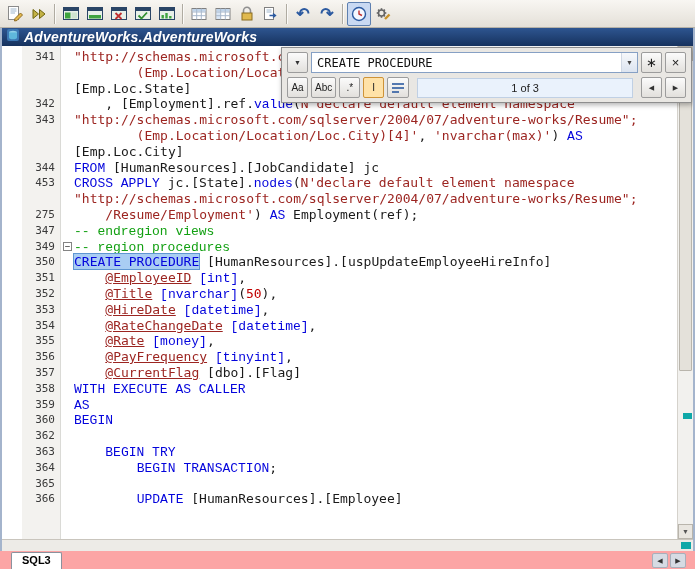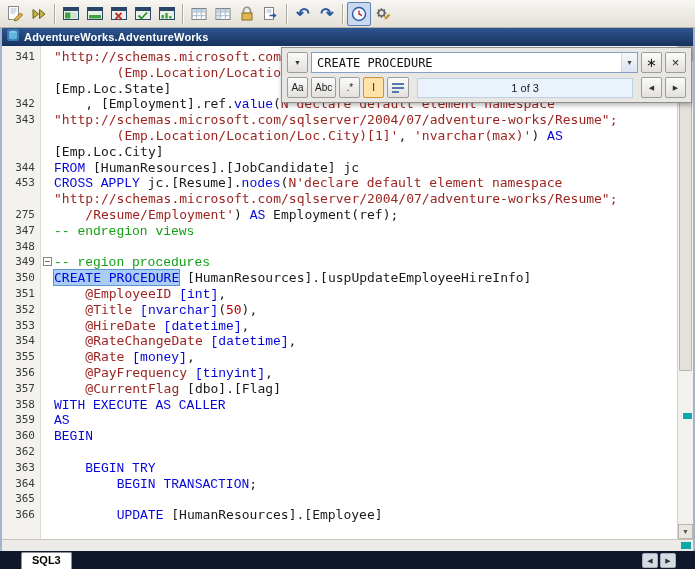--- a/index.html
+++ b/index.html
@@ -16,39 +16,39 @@
     border:1px solid transparent; border-radius:2px; }
   .tb-pressed { background:#C9D9F2; border-color:#5E80B0; }
   .tb-sep { width:2px; height:20px; margin:0 3px; border-left:1px solid #AFABA1; border-right:1px solid #FBFAF8; }
   .g-arrow { color:#2C5AA0; font-size:16px; font-weight:bold; line-height:16px; }
 
   
   .frame { flex:1; min-height:0; display:flex; flex-direction:column;
     border-left:2px solid #A4B4CC; border-right:2px solid #A4B4CC; background:#fff; }
   .titlebar { flex:0 0 18px; background:linear-gradient(var(--titlebar_top),var(--titlebar_bottom));
     display:flex; align-items:center; gap:4px; padding:0 4px; }
-  .title-text { color:#fff; font-size:11px; font-weight:bold; letter-spacing:.2px; }
-
-  
-  .editor-wrap { flex:1; min-height:0; display:flex; position:relative; background:#c2410c; overflow:hidden; }
+  .title-text { color:#fff; font-size:14px; font-weight:bold; letter-spacing:.2px;font-style:italic; }
+
+  
+  .editor-wrap { flex:1; min-height:0; display:flex; position:relative; background:#c2410c; overflow:hidden;margin-left:20px; }
   .code-pane { flex:1; overflow:hidden; padding-top:3px;
     font-family:"DejaVu Sans Mono", monospace; font-size:13px;
     background:linear-gradient(to right,#F3F2EF 0,#F3F2EF 38px,#DADAD6 38px,#DADAD6 39px,#FFFFFF 39px); }
   .crow { display:flex; height:15.8px; line-height:15.8px; white-space:pre; }
   .lnum { flex:0 0 39px; text-align:right; padding-right:6px; font-size:11px; color:#3A3A3A;
     font-family:"DejaVu Sans Mono", monospace; }
   .fmargin { flex:0 0 13px; position:relative; }
   .foldbox { position:absolute; left:2px; top:3px; width:9px; height:9px; border:1px solid #848484;
     background:#fff; font-size:9px; line-height:7px; text-align:center; color:#333; }
   .ctext { flex:1; }
   .t-d { color:#1A1A1A; }
   .t-k { color:var(--keyword);font-family:Liberation Mono, monospace; }
   .t-s { color:var(--string); }
   .t-c { color:var(--comment);font-family:Liberation Mono, monospace; }
-  .t-p { color:var(--parameter); }
+  .t-p { color:var(--parameter);text-decoration:underline; }
   .t-n { color:var(--number);text-align:center; }
   .t-hl { color:var(--keyword); background:var(--selection_bg); box-shadow:0 0 0 1px var(--selection_border); }
 
   
   .vscroll { flex:0 0 16px; background:#F2F1EE; border-left:1px solid #D5D2CC; display:flex; flex-direction:column; }
   .sb-btn { flex:0 0 15px; background:#E9E6E0; border:1px solid #B9B5AC; display:flex;
     align-items:center; justify-content:center; font-size:7px; color:#555; }
   .sb-track { flex:1; position:relative; }
   .sb-thumb { position:absolute; left:1px; right:1px; top:0; height:67%;
     background:#E4E1DA; border:1px solid #B9B5AC; border-radius:1px; }
@@ -69,21 +69,21 @@
   .combo input { flex:1; min-width:0; border:none; outline:none; background:transparent;
     font-family:"DejaVu Sans Mono", monospace; font-size:12px; padding:0 5px; color:#111; }
   .combo-arrow { width:16px; height:100%; display:flex; align-items:center; justify-content:center;
     font-size:7px; color:#444; border-left:1px solid #D0D8E4; background:linear-gradient(#F6F8FB,#DCE4F0); }
   .counter { flex:1; height:20px; margin:0 5px; background:#EAF2FC; border:1px solid #C0D0E4;
     display:flex; align-items:center; justify-content:center; font-size:11px; color:#222; }
 
   
   .hstrip { flex:0 0 12px; background:#EDEBE7; border-top:1px solid #C9C5BD; position:relative; }
   .hs-mark { position:absolute; right:2px; top:2px; width:10px; height:7px; background:var(--marker_teal); }
-  .tabbar { flex:0 0 18px; background:#0f172a; display:flex; align-items:flex-end; padding:0 18px; }
+  .tabbar { flex:0 0 18px; background:#fca5a5; display:flex; align-items:flex-end; padding:0 8px; }
   .tab { height:17px; background:#fff; border:1px solid #8A929E; border-bottom:none;
     border-radius:2px 2px 0 0; padding:1px 10px 0; font-size:11px; font-weight:bold; margin-left:3px; }
   .tab-spacer { flex:1; }
   .tab-nav { width:16px; height:15px; margin:0 1px 1px; background:#D6DBE3; border:1px solid #A8AFBA;
     border-radius:2px; font-size:7px; color:#333; display:flex; align-items:center; justify-content:center; }
 </style>
 </head>
 <body>
 
 <div class="app">
@@ -222,28 +222,27 @@
       <span class="title-text">AdventureWorks.AdventureWorks</span>
     </div>
 
     <div class="editor-wrap">
       <div class="code-pane">
           <div class="crow"><span class="lnum">341</span><span class="fmargin"></span><span class="ctext"><span class="t-s">"http://schemas.microsoft.com/sqlserver/2004/07/adventure-works/Resume";</span></span></div>
           <div class="crow"><span class="lnum"></span><span class="fmargin"></span><span class="ctext"><span class="t-s">        (Emp.Location/Location/Loc.State)[1]'</span><span class="t-d">, </span><span class="t-s">'nvarchar(max)'</span><span class="t-d">) </span><span class="t-k">AS</span></span></div>
           <div class="crow"><span class="lnum"></span><span class="fmargin"></span><span class="ctext"><span class="t-d">[Emp.Loc.State]</span></span></div>
           <div class="crow"><span class="lnum">342</span><span class="fmargin"></span><span class="ctext"><span class="t-d">    , [Employment].ref.</span><span class="t-k">value</span><span class="t-d">(</span><span class="t-s">N'declare default element namespace</span></span></div>
           <div class="crow"><span class="lnum">343</span><span class="fmargin"></span><span class="ctext"><span class="t-s">"http://schemas.microsoft.com/sqlserver/2004/07/adventure-works/Resume";</span></span></div>
-          <div class="crow"><span class="lnum"></span><span class="fmargin"></span><span class="ctext"><span class="t-s">        (Emp.Location/Location/Loc.City)[1]'</span><span class="t-d">, </span><span class="t-s">'nvarchar(max)'</span><span class="t-d">) </span><span class="t-k">AS</span></span></div>
+          <div class="crow"><span class="lnum"></span><span class="fmargin"></span><span class="ctext"><span class="t-s">        (Emp.Location/Location/Loc.City)[4]'</span><span class="t-d">, </span><span class="t-s">'nvarchar(max)'</span><span class="t-d">) </span><span class="t-k">AS</span></span></div>
           <div class="crow"><span class="lnum"></span><span class="fmargin"></span><span class="ctext"><span class="t-d">[Emp.Loc.City]</span></span></div>
           <div class="crow"><span class="lnum">344</span><span class="fmargin"></span><span class="ctext"><span class="t-k">FROM</span><span class="t-d"> [HumanResources].[JobCandidate] jc</span></span></div>
-          <div class="crow"><span class="lnum">453</span><span class="fmargin"></span><span class="ctext"><span class="t-k">CROSS APPLY</span><span class="t-d"> jc.[Resume].</span><span class="t-k">nodes</span><span class="t-d">(</span><span class="t-s">N'declare default element namespace</span></span></div>
+          <div class="crow"><span class="lnum">453</span><span class="fmargin"></span><span class="ctext"><span class="t-k">CROSS APPLY</span><span class="t-d"> jc.[State].</span><span class="t-k">nodes</span><span class="t-d">(</span><span class="t-s">N'declare default element namespace</span></span></div>
           <div class="crow"><span class="lnum"></span><span class="fmargin"></span><span class="ctext"><span class="t-s">"http://schemas.microsoft.com/sqlserver/2004/07/adventure-works/Resume";</span></span></div>
           <div class="crow"><span class="lnum">275</span><span class="fmargin"></span><span class="ctext"><span class="t-s">    /Resume/Employment'</span><span class="t-d">) </span><span class="t-k">AS</span><span class="t-d"> Employment(ref);</span></span></div>
           <div class="crow"><span class="lnum">347</span><span class="fmargin"></span><span class="ctext"><span class="t-c">-- endregion views</span></span></div>
-          <div class="crow"><span class="lnum">348</span><span class="fmargin"></span><span class="ctext"></span></div>
           <div class="crow"><span class="lnum">349</span><span class="fmargin"><span class="foldbox">−</span></span><span class="ctext"><span class="t-c">-- region procedures</span></span></div>
           <div class="crow"><span class="lnum">350</span><span class="fmargin"></span><span class="ctext"><span class="t-hl">CREATE PROCEDURE</span><span class="t-d"> [HumanResources].[uspUpdateEmployeeHireInfo]</span></span></div>
           <div class="crow"><span class="lnum">351</span><span class="fmargin"></span><span class="ctext"><span class="t-d">    </span><span class="t-p">@EmployeeID</span><span class="t-d"> </span><span class="t-k">[int]</span><span class="t-d">,</span></span></div>
           <div class="crow"><span class="lnum">352</span><span class="fmargin"></span><span class="ctext"><span class="t-d">    </span><span class="t-p">@Title</span><span class="t-d"> </span><span class="t-k">[nvarchar]</span><span class="t-d">(</span><span class="t-n">50</span><span class="t-d">),</span></span></div>
           <div class="crow"><span class="lnum">353</span><span class="fmargin"></span><span class="ctext"><span class="t-d">    </span><span class="t-p">@HireDate</span><span class="t-d"> </span><span class="t-k">[datetime]</span><span class="t-d">,</span></span></div>
           <div class="crow"><span class="lnum">354</span><span class="fmargin"></span><span class="ctext"><span class="t-d">    </span><span class="t-p">@RateChangeDate</span><span class="t-d"> </span><span class="t-k">[datetime]</span><span class="t-d">,</span></span></div>
           <div class="crow"><span class="lnum">355</span><span class="fmargin"></span><span class="ctext"><span class="t-d">    </span><span class="t-p">@Rate</span><span class="t-d"> </span><span class="t-k">[money]</span><span class="t-d">,</span></span></div>
           <div class="crow"><span class="lnum">356</span><span class="fmargin"></span><span class="ctext"><span class="t-d">    </span><span class="t-p">@PayFrequency</span><span class="t-d"> </span><span class="t-k">[tinyint]</span><span class="t-d">,</span></span></div>
           <div class="crow"><span class="lnum">357</span><span class="fmargin"></span><span class="ctext"><span class="t-d">    </span><span class="t-p">@CurrentFlag</span><span class="t-d"> [dbo].[Flag]</span></span></div>
           <div class="crow"><span class="lnum">358</span><span class="fmargin"></span><span class="ctext"><span class="t-k">WITH EXECUTE AS CALLER</span></span></div>

